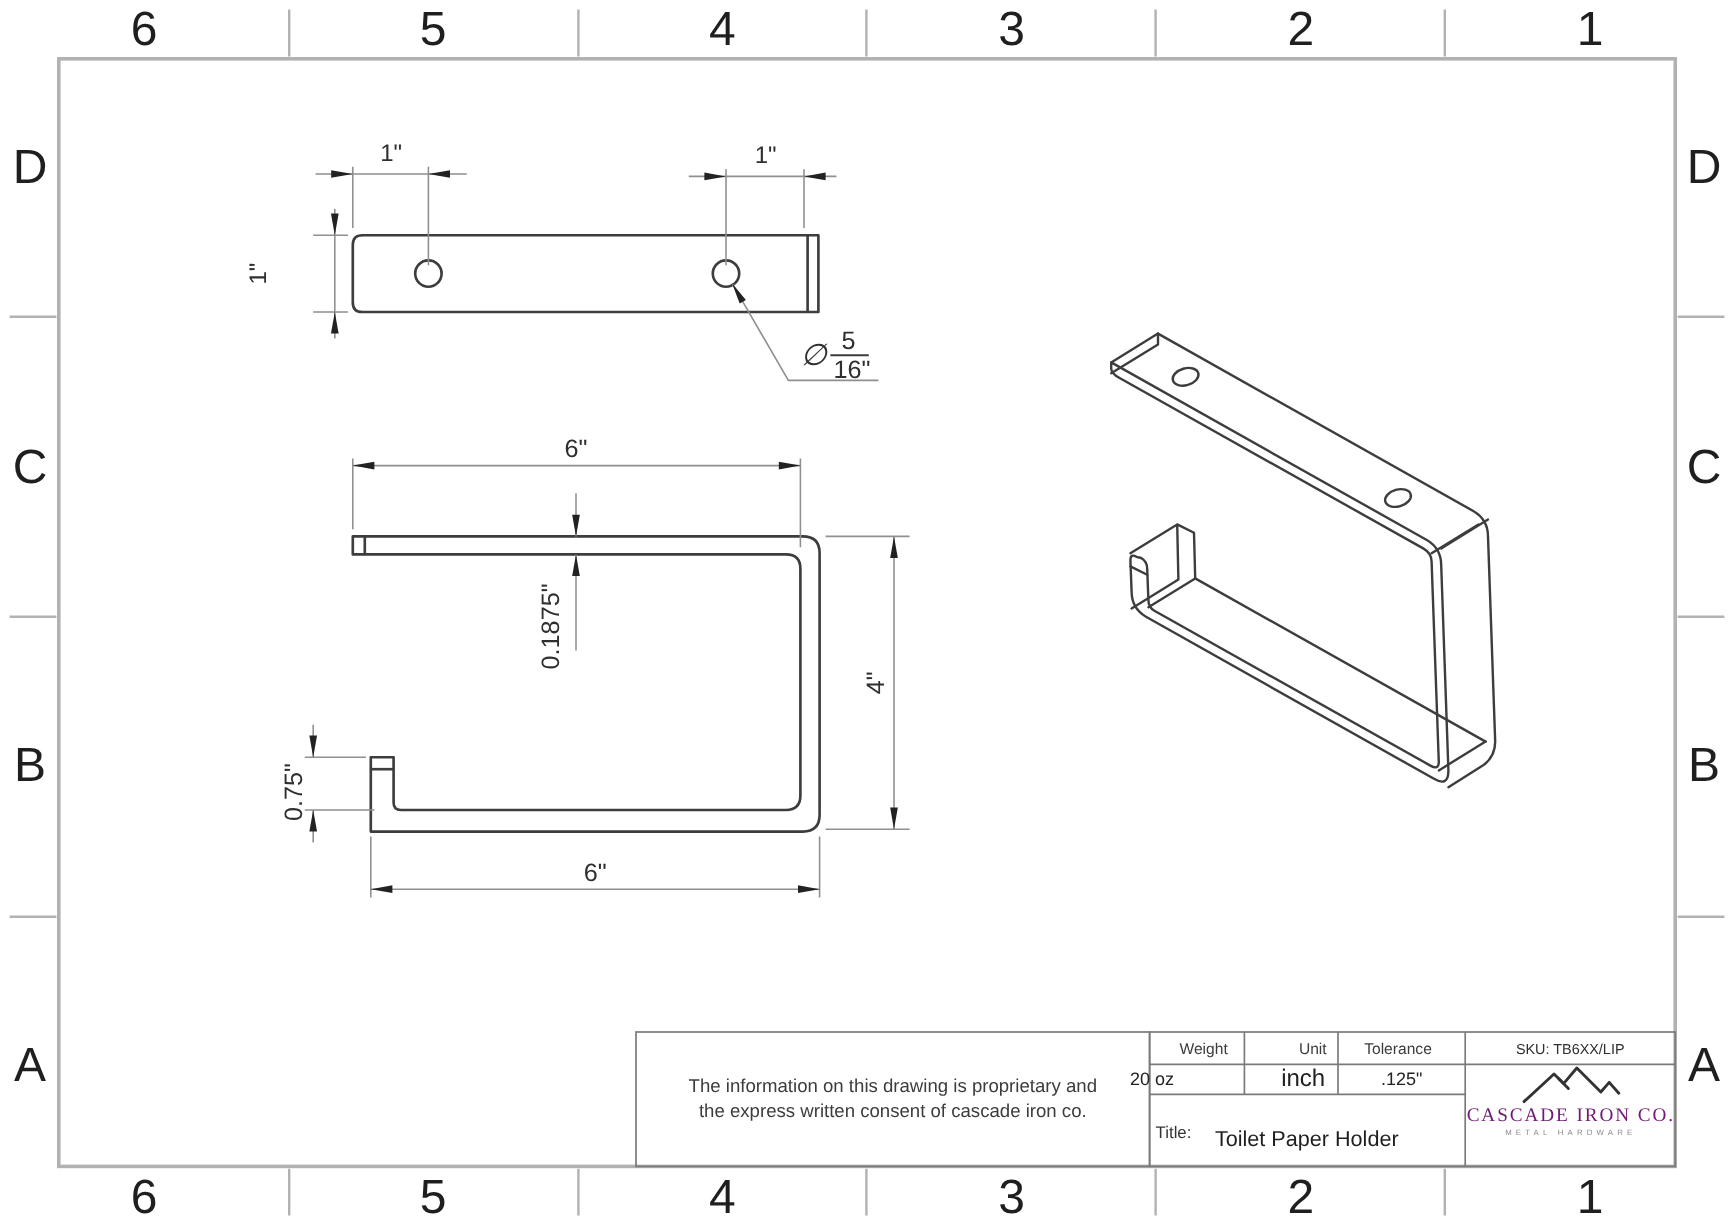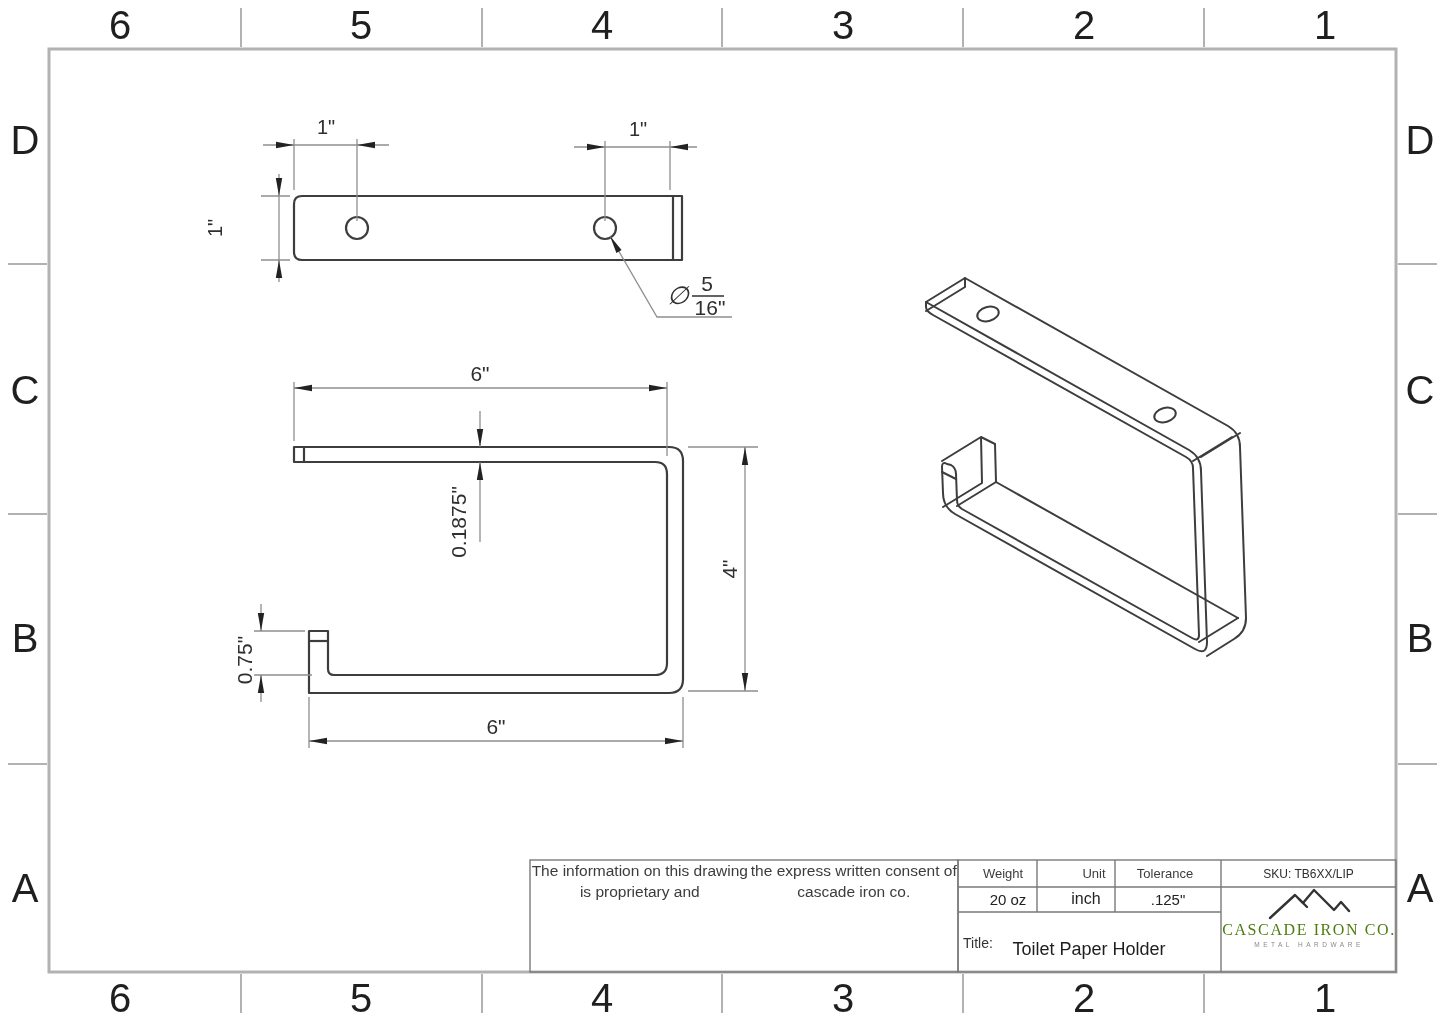--- a/index.html
+++ b/index.html
@@ -8,31 +8,31 @@
   .art{position:absolute;left:0;top:0;}
   
   .zl{position:absolute;transform:translate(-50%,-50%);font-size:40px;color:#1f1f1f;
       font-family:"Liberation Sans",sans-serif;}
   
   .dim{font-family:"Liberation Sans",sans-serif;font-size:21px;fill:#2f2f2f;}
   .dim-sm{font-family:"Liberation Sans",sans-serif;font-size:20px;fill:#2f2f2f;}
   .phi{font-family:"Liberation Sans",sans-serif;font-size:25px;font-style:italic;fill:#2f2f2f;}
   
   .tb{position:absolute;color:#2f2f2f;}
-  .tb-prop{left:530px;top:860px;width:428px;height:112px;display:flex;flex-direction:row;
+  .tb-prop{left:530px;top:860px;width:428px;height:112px;display:flex;flex-direction:column;
            justify-content:center;text-align:center;font-size:15.5px;line-height:21px;color:#3c3c3c;}
   .tb-cell{position:absolute;display:flex;align-items:center;justify-content:center;}
   .lbl{font-size:13px;color:#3c3c3c;}
   .val{font-size:15px;color:#222;}
   .tb-title-label{left:963px;top:915px;font-size:14px;color:#333;position:absolute;margin-top:20px;}
   .tb-title{left:957px;top:932px;width:264px;height:34px;font-size:18px;color:#1e1e1e;}
   .brand{left:1221px;top:887px;width:176px;height:85px;position:absolute;display:flex;
          flex-direction:column;align-items:center;justify-content:flex-start;}
   .brand-name{font-family:"Liberation Serif",serif;font-size:16px;letter-spacing:1.6px;
-              color:#4d7c0f;white-space:nowrap;margin-top:-2px;}
+              color:#701a75;white-space:nowrap;margin-top:-2px;}
   .brand-tag{font-size:6.5px;letter-spacing:3.5px;color:#8a8a8a;margin-top:2px;white-space:nowrap;}
 </style>
 </head>
 <body>
 
 <div class="page">
 
   <svg class="art" width="1445" height="1022" viewBox="0 0 1445 1022">
 
     <g stroke="#b2b2b2" fill="none">
@@ -155,24 +155,24 @@
     <div class="zl" style="left:1420px;top:888px">A</div>
   </div>
 
   <div>
     <div class="tb tb-prop">
       <div>The information on this drawing is proprietary and</div>
       <div>the express written consent of cascade iron co.</div>
     </div>
 
     <div class="tb tb-cell lbl" style="left:958px;top:860px;width:90px;height:27px">Weight</div>
-    <div class="tb tb-cell val" style="left:958px;top:886px;width:100px;height:26px">20 oz</div>
+    <div class="tb tb-cell val" style="left:910px;top:886px;width:100px;height:26px">20 oz</div>
 
     <div class="tb tb-cell lbl" style="left:1055px;top:860px;width:78px;height:27px">Unit</div>
-    <div class="tb tb-cell val" style="left:1037px;top:886px;width:98px;height:26px;font-size:16px">inch</div>
+    <div class="tb tb-cell val" style="left:1037px;top:886px;width:98px;height:26px;font-size:20px">inch</div>
 
     <div class="tb tb-cell lbl" style="left:1115px;top:860px;width:100px;height:27px">Tolerance</div>
     <div class="tb tb-cell val" style="left:1115px;top:886px;width:106px;height:26px">.125"</div>
 
     <div class="tb tb-cell" style="left:1221px;top:860px;width:175px;height:27px;font-size:12px;color:#2f2f2f">SKU: TB6XX/LIP</div>
 
     <div class="tb tb-title-label">Title:</div>
     <div class="tb tb-cell tb-title">Toilet Paper Holder</div>
 
     <div class="brand">

